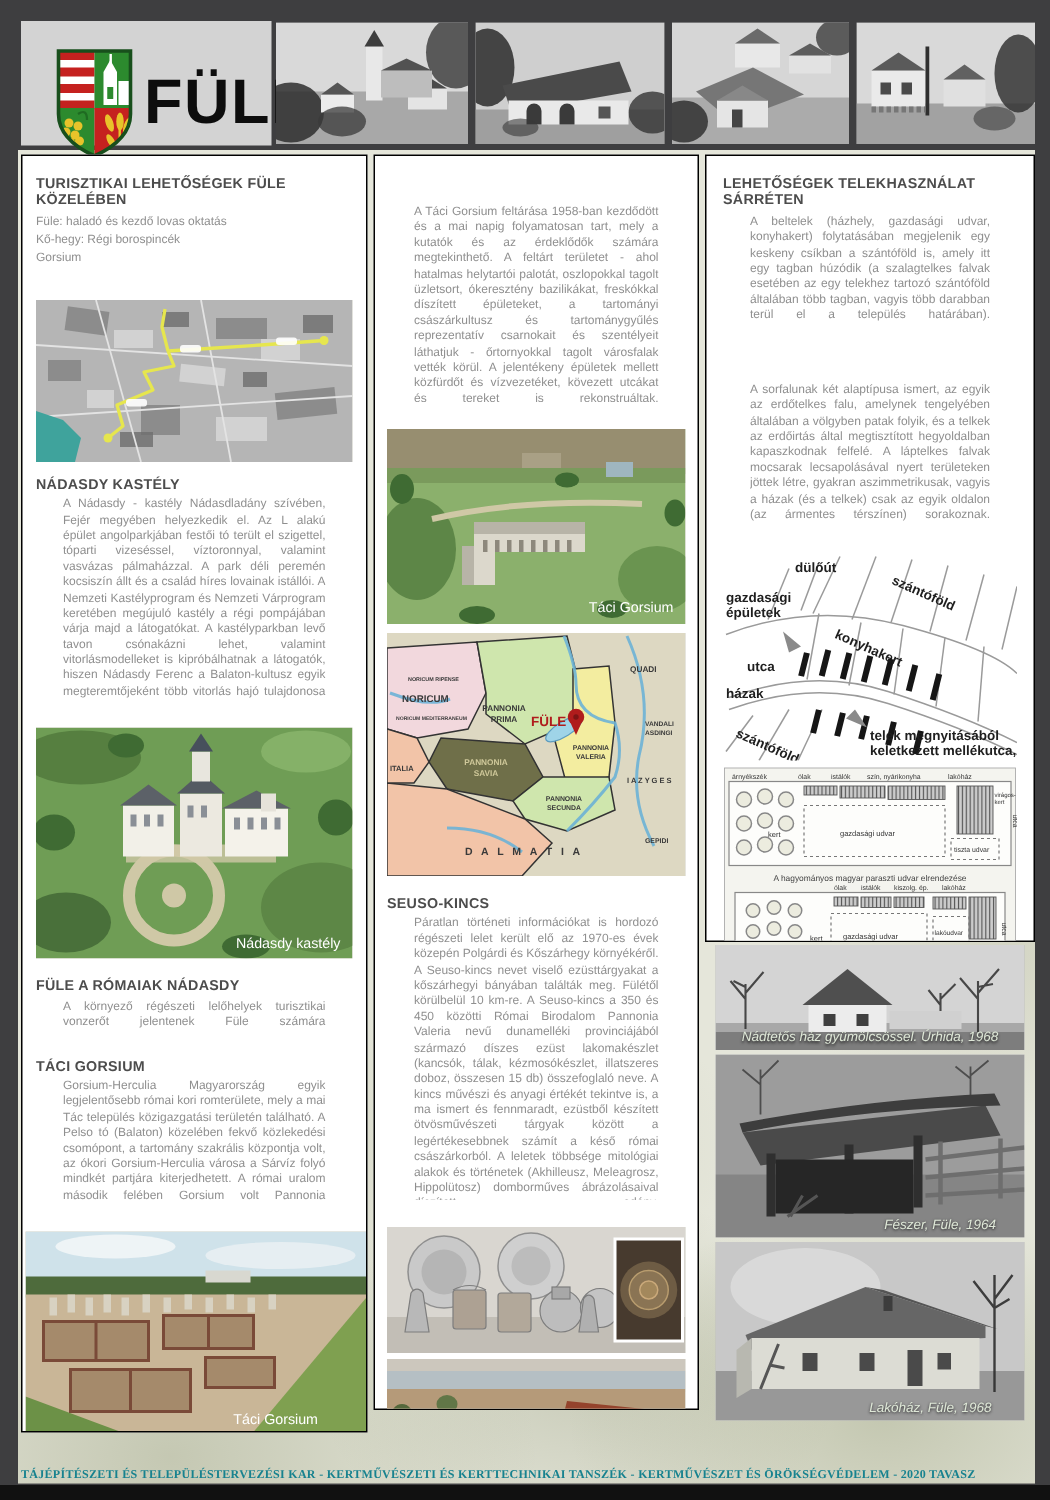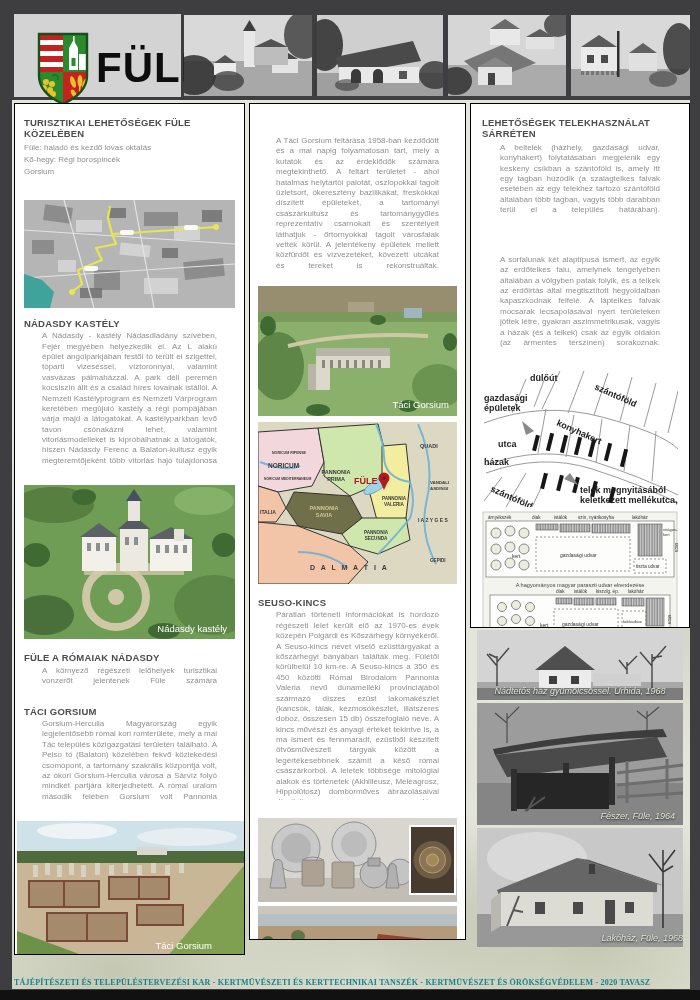--- a/index.html
+++ b/index.html
@@ -19,21 +19,21 @@
   .hdr-coa{position:absolute;left:22px;top:18px;width:54px;height:75px;}
   .hphoto{position:absolute;top:15px;height:81px;overflow:hidden;background:#9a9a9a;}
   .panel{position:absolute;background:#fff;border:1px solid #000000;box-sizing:border-box;overflow:hidden;}
   .h1{font-weight:bold;color:#4c4c4c;font-size:9.5px;letter-spacing:.2px;line-height:1.2;margin:0;}
   .body{font-size:8px;color:#8f8f8f;line-height:1.3;text-align:justify;text-align-last:justify;margin:18px;overflow:hidden;}
   .lines{font-size:8px;color:#8f8f8f;line-height:1.5;margin:2px 0 0;}
   .ph{position:relative;overflow:hidden;background:#cfcfc6;}
   .rphoto{position:absolute;left:477px;width:206px;overflow:hidden;background:#bdbdbd;font-style:italic;}
   .rcap{position:absolute;bottom:4px;width:100%;text-align:center;color:#dfe8d8;font-size:9px;
         text-shadow:0 1px 2px rgba(0,0,0,.8);}
-  .rcap.rt{text-align:right;padding-right:8px;box-sizing:border-box;}
+  .rcap.rt{text-align:right;padding-right:19px;box-sizing:border-box;}
   .footer-line{position:absolute;left:14px;top:978px;width:676px;font-family:Liberation Serif, serif;
         font-weight:bold;font-size:8px;color:#17828f;letter-spacing:.2px;}
   .blackbar{position:absolute;left:0;top:990px;width:700px;height:10px;background:#111;}
   svg{display:block;}
   svg text{font-family:"Liberation Sans",sans-serif;}
 </style>
 </head>
 <body>
 
 <div class="poster">
@@ -631,18 +631,18 @@
       <rect x="128" y="72" width="10" height="24" fill="#4a4a4a"></rect>
       <rect x="96" y="74" width="10" height="12" fill="#4a4a4a"></rect>
       <rect x="58" y="74" width="10" height="12" fill="#4a4a4a"></rect>
       <rect x="148" y="74" width="9" height="11" fill="#4a4a4a"></rect>
       <rect x="112" y="36" width="6" height="10" fill="#3d3d3d"></rect>
       <g stroke="#2c2c2c" stroke-width="1.6" fill="none" opacity=".9">
         <path d="M186 100 v-78 m0 22 l-14 -18 m14 12 l12 -16 m-12 22 l10 -6"></path>
       </g>
       <path d="M30 98 l12 -30 m-6 14 l10 2" stroke="#555" stroke-width="2" fill="none"></path>
     </svg>
-    <div class="rcap" style="text-align:right;box-sizing:border-box;">Lakóház, Füle, 1968</div>
+    <div class="rcap" style="text-align:right;padding-right:22px;box-sizing:border-box;">Lakóház, Füle, 1968</div>
   </div>
 
   <div class="footer-line">TÁJÉPÍTÉSZETI ÉS TELEPÜLÉSTERVEZÉSI KAR - KERTMŰVÉSZETI ÉS KERTTECHNIKAI TANSZÉK - KERTMŰVÉSZET ÉS ÖRÖKSÉGVÉDELEM - 2020 TAVASZ</div>
   <div class="blackbar"></div>
 </div>
 
 </body></html>

